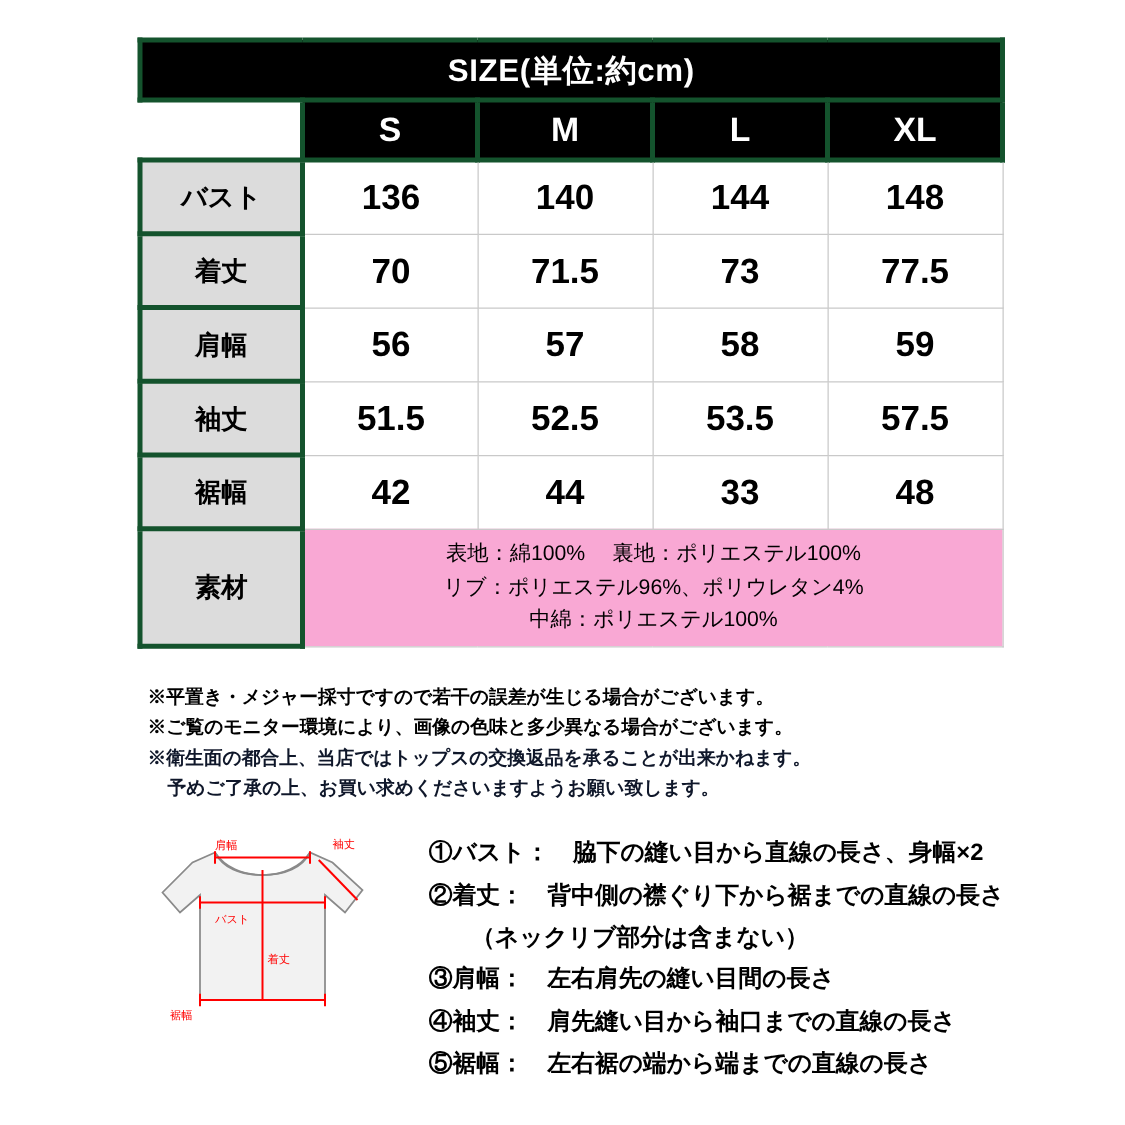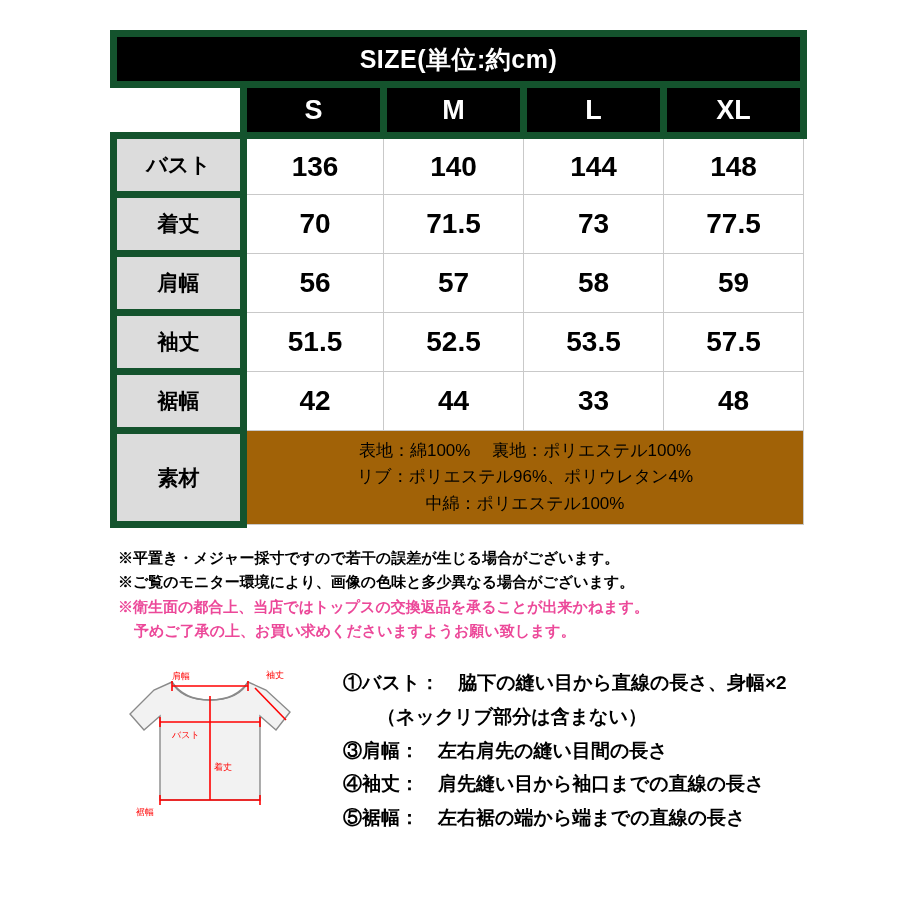--- a/index.html
+++ b/index.html
@@ -27,21 +27,21 @@
     left: 110px;
     top: 30px;
     width: 690px;
   }
   table.size-table {
     border-collapse: collapse;
     width: 690px;
     table-layout: fixed;
   }
   table.size-table td {
-    border: 7px solid #14532d;
+    border: 4px solid #14532d;
     text-align: center;
     vertical-align: middle;
     padding: 0;
   }
   .title-row td {
     background: #000000;
     color: #ffffff;
     text-align: left;
     padding: 8px 0 10px 8px;
     font-size: 25px;
@@ -73,21 +73,21 @@
     font-weight: bold;
     color: #000000;
     border-bottom: 1px solid #c9c9c9 !important;
     border-left: 1px solid #c9c9c9 !important;
     border-right: 1px solid #c9c9c9 !important;
     border-top: 1px solid #c9c9c9 !important;
   }
   .data-row { height: 59px; }
   .material-row { height: 94px; }
   .material-cell {
-    background: #a16207;
+    background: #f9a8d4;
     text-align: left;
     padding: 8px 0 8px 110px;
     font-size: 17px;
     line-height: 1.55;
     border: 1px solid #c9c9c9 !important;
     font-weight: normal;
   }
 
   
   .notes {
@@ -97,21 +97,21 @@
     width: 700px;
   }
   .note-line {
     font-size: 15px;
     line-height: 1.62;
     color: #000000;
     font-weight: bold;
     white-space: nowrap;
   }
   .note-line.red {
-    color: #ec4899;
+    color: #0f172a;
   }
   .note-line.red.indent {
     padding-left: 16px;
   }
 
   
   .bottom {
     position: absolute;
     left: 110px;
     top: 660px;
@@ -250,20 +250,21 @@
         <text x="156" y="18" font-family="Liberation Sans, sans-serif" font-size="9" fill="#ff0000">袖丈</text>
         <text x="62" y="19" font-family="Liberation Sans, sans-serif" font-size="9" fill="#ff0000">肩幅</text>
         <text x="62" y="78" font-family="Liberation Sans, sans-serif" font-size="9" fill="#ff0000">バスト</text>
         <text x="104" y="110" font-family="Liberation Sans, sans-serif" font-size="9" fill="#ff0000">着丈</text>
         <text x="26" y="155" font-family="Liberation Sans, sans-serif" font-size="9" fill="#ff0000">裾幅</text>
       </svg>
     </div>
 
     <div class="legend">
       <div class="legend-item">①バスト：　脇下の縫い目から直線の長さ、身幅×2</div>
+      <div class="legend-item">②着丈：　背中側の襟ぐり下から裾までの直線の長さ</div>
       <div class="legend-item sub">（ネックリブ部分は含まない）</div>
       <div class="legend-item">③肩幅：　左右肩先の縫い目間の長さ</div>
       <div class="legend-item">④袖丈：　肩先縫い目から袖口までの直線の長さ</div>
       <div class="legend-item">⑤裾幅：　左右裾の端から端までの直線の長さ</div>
     </div>
 
   </div>
 
 </div>
 

